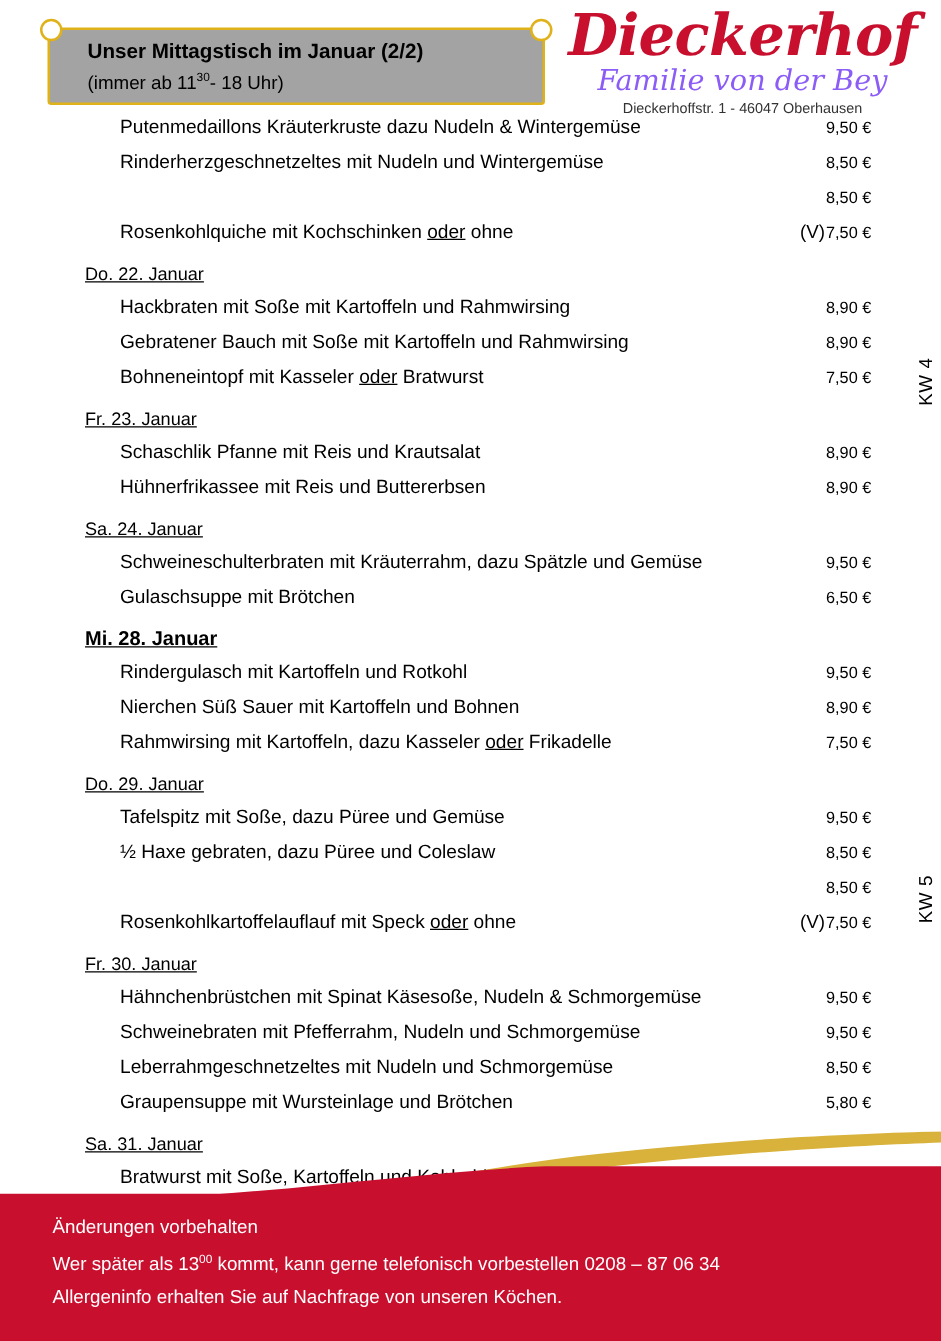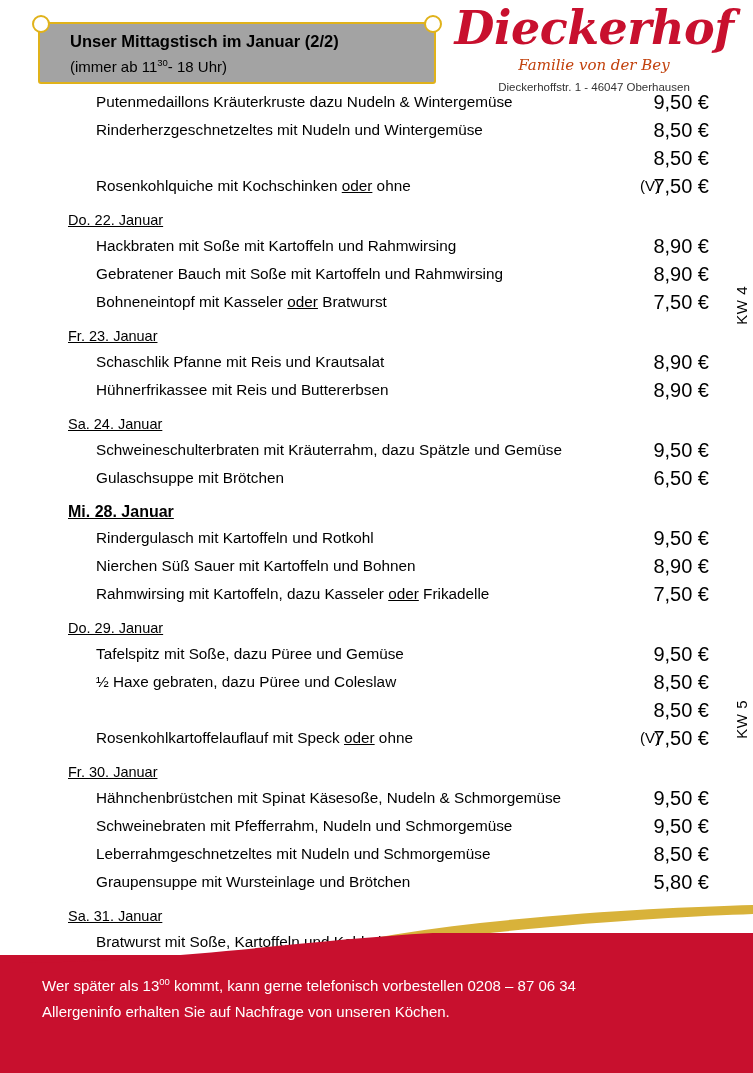--- a/index.html
+++ b/index.html
@@ -33,22 +33,22 @@
     font-style: italic;
     font-weight: bold;
     color: #c8102e;
     font-size: 46px;
     line-height: 48px;
     letter-spacing: -0.5px;
   }
   .brand-sub {
     font-family: "DejaVu Serif", serif;
     font-style: italic;
-    color: #c2410c;
-    font-size: 15px;
+    color: #8b5cf6;
+    font-size: 23px;
     line-height: 24px;
     margin-top: 1px;
   }
   .brand-addr {
     font-family: "Liberation Sans", sans-serif;
     color: #333333;
     font-size: 11.5px;
     line-height: 14px;
     margin-top: 3px;
   }
@@ -127,24 +127,24 @@
   .row .name u { text-decoration: underline; }
   .row .veg {
     position: absolute;
     right: 88px;
     width: 30px;
     text-align: center;
     font-size: 15px;
   }
   .row .price {
     position: absolute;
-    right: 44px;
+    right: 56px;
     width: 64px;
     text-align: right;
-    font-size: 20px;
+    font-size: 13px;
   }
 
   
   .kw {
     position: absolute;
     right: 6px;
     font-size: 15px;
     color: #000;
     transform: rotate(-90deg);
     transform-origin: right top;
@@ -260,16 +260,17 @@
     <path d="M0,78 C180,78 330,34 480,18 C600,5 690,2 753,0 L753,80 L0,80 Z" fill="#d8b23a"></path>
     <path d="M0,80 C190,80 340,44 490,28 C610,15 700,11 753,9 L753,80 Z" fill="#ffffff"></path>
   </svg>
 </div>
 
 <div class="footer">
   <svg class="footer-swoosh" width="753" height="30" viewBox="0 0 753 30" preserveAspectRatio="none" style="position:absolute;left:0;top:-22px;">
     <path d="M0,30 C190,30 340,0 490,-2 C610,-4 700,-6 753,-8 L753,30 Z" fill="#c8102e"></path>
   </svg>
   <div class="footer-text">
+    <span class="fline">Änderungen vorbehalten</span>
     <span class="fline"><span>Wer später als 13</span><sup>00</sup><span> kommt, kann gerne telefonisch vorbestellen 0208 – 87 06 34</span></span>
     <span class="fline">Allergeninfo erhalten Sie auf Nachfrage von unseren Köchen.</span>
   </div>
 </div>
 
 </body></html>

